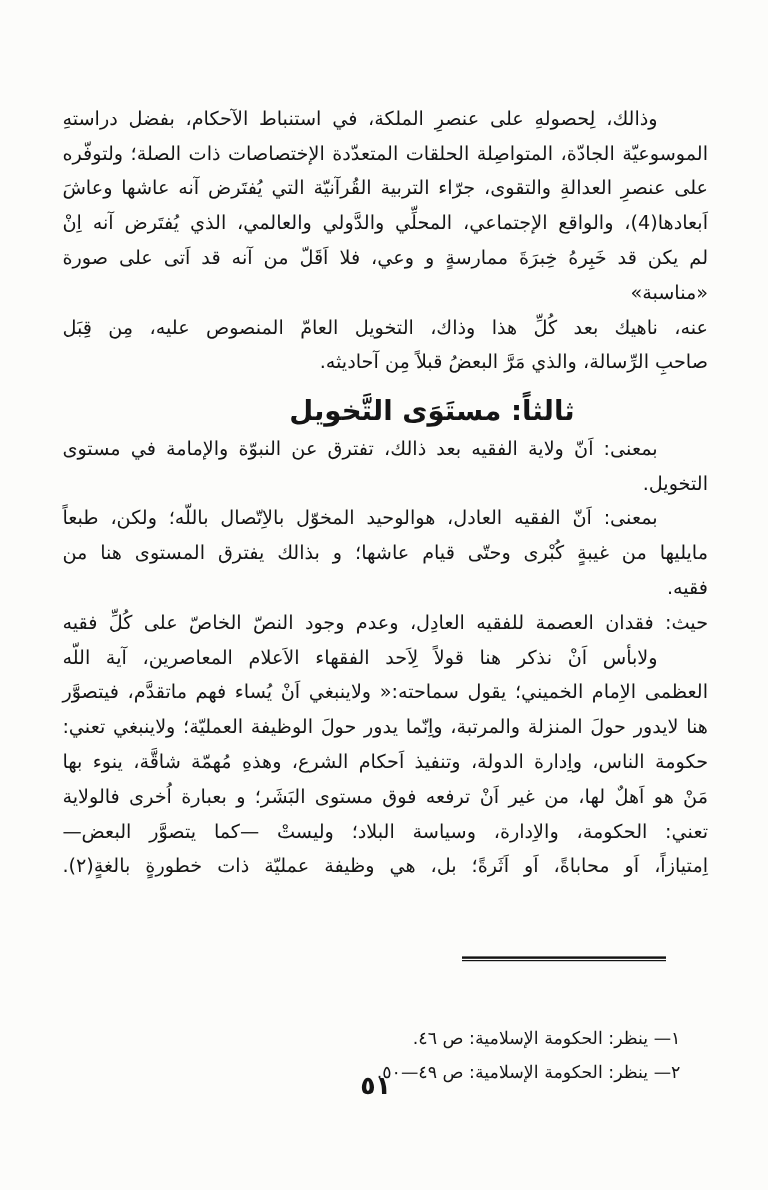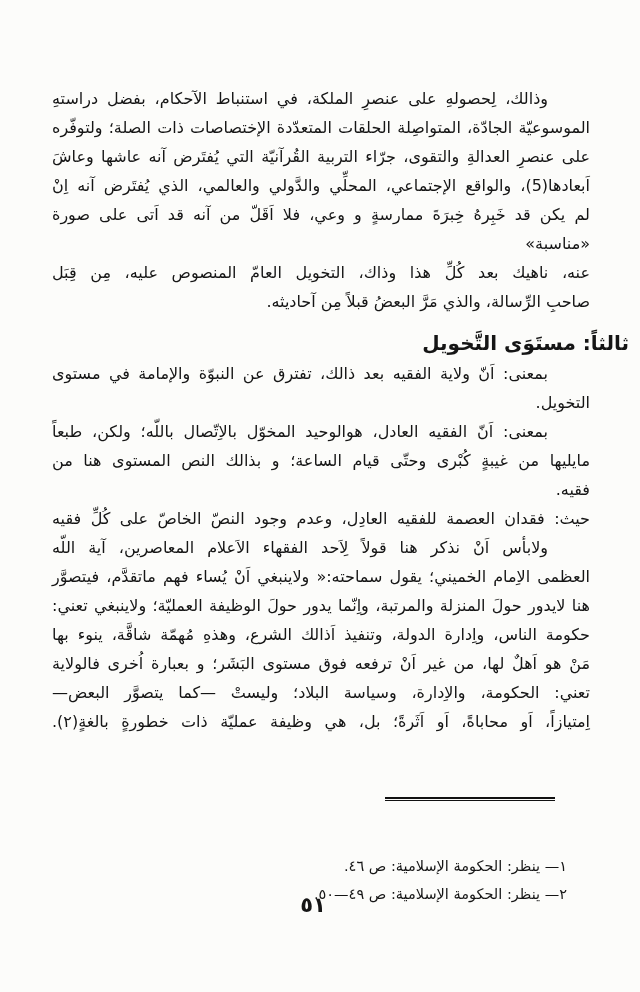--- a/index.html
+++ b/index.html
@@ -39,24 +39,25 @@
     min-height: 29px;
   }
   .line.end {
     text-align-last: right;
   }
   .line.indent {
     padding-right: 42px;
   }
   .heading {
     font-weight: bold;
-    font-size: 20px;
+    font-size: 23px;
     line-height: 28px;
     margin-top: 13px;
     margin-bottom: 2px;
+    text-align: center;
     transform: translateX(39px);
   }
   .footnote-rule {
     position: absolute;
     top: 797px;
     right: 85px;
     width: 170px;
     height: 0;
     border-top: 2px solid #111;
     border-bottom: 1px solid #111;
@@ -88,45 +89,45 @@
 <body>
 
 <div class="scan-page">
 
   <div class="body-text">
 
     <div>
       <div class="line indent">وذالك، لِحصولهِ على عنصرِ الملكة، في استنباط الآحكام، بفضل دراستهِ</div>
       <div class="line">الموسوعيّة الجادّة، المتواصِلة الحلقات المتعدّدة الإختصاصات ذات الصلة؛ ولتوفّره</div>
       <div class="line">على عنصرِ العدالةِ والتقوى، جرّاء التربية القُرآنيّة التي يُفتَرض آنه عاشها وعاشَ</div>
-      <div class="line">اَبعادها(5)، والواقع الإجتماعي، المحلِّي والدَّولي والعالمي، الذي يُفتَرض آنه اِنْ</div>
+      <div class="line">اَبعادها(4)، والواقع الإجتماعي، المحلِّي والدَّولي والعالمي، الذي يُفتَرض آنه اِنْ</div>
       <div class="line">لم يكن قد خَبِرهُ خِبرَةَ ممارسةٍ و وعي، فلا اَقَلّ من آنه قد اَتى على صورة «مناسبة»</div>
       <div class="line">عنه، ناهيك بعد كُلِّ هذا وذاك، التخويل العامّ المنصوص عليه، مِن قِبَل</div>
       <div class="line end">صاحبِ الرِّسالة، والذي مَرَّ البعضُ قبلاً مِن آحاديثه.</div>
     </div>
 
     <div class="heading">ثالثاً: مستَوَى التَّخويل</div>
 
     <div>
       <div class="line indent">بمعنى: اَنّ ولاية الفقيه بعد ذالك، تفترق عن النبوّة والإمامة في مستوى</div>
       <div class="line end">التخويل.</div>
     </div>
 
     <div>
       <div class="line indent">بمعنى: اَنّ الفقيه العادل، هوالوحيد المخوّل بالاِتّصال باللّه؛ ولكن، طبعاً</div>
-      <div class="line">مايليها من غيبةٍ كُبْرى وحتّى قيام الساعة؛ و بذالك النص المستوى هنا من</div>
+      <div class="line">مايليها من غيبةٍ كُبْرى وحتّى قيام عاشها؛ و بذالك يفترق المستوى هنا من</div>
       <div class="line end">فقيه.</div>
       <div class="line">حيث: فقدان العصمة للفقيه العادِل، وعدم وجود النصّ الخاصّ على كُلِّ فقيه</div>
     </div>
 
     <div>
       <div class="line indent">ولابأس اَنْ نذكر هنا قولاً لِاَحد الفقهاء الاَعلام المعاصرين، آية اللّه</div>
       <div class="line">العظمى الاِمام الخميني؛ يقول سماحته:« ولاينبغي اَنْ يُساء فهم ماتقدَّم، فيتصوَّر</div>
       <div class="line">هنا لايدور حولَ المنزلة والمرتبة، واِنّما يدور حولَ الوظيفة العمليّة؛ ولاينبغي تعني:</div>
-      <div class="line">حكومة الناس، واِدارة الدولة، وتنفيذ اَذالك الشرع، وهذهِ مُهمّة شاقَّة، ينوء بها</div>
+      <div class="line">حكومة الناس، واِدارة الدولة، وتنفيذ اَحكام الشرع، وهذهِ مُهمّة شاقَّة، ينوء بها</div>
       <div class="line">مَنْ هو اَهلٌ لها، من غير اَنْ ترفعه فوق مستوى البَشَر؛ و بعبارة اُخرى فالولاية</div>
       <div class="line">تعني: الحكومة، والاِدارة، وسياسة البلاد؛ وليستْ —كما يتصوَّر البعض—</div>
       <div class="line">اِمتيازاً، اَو محاباةً، اَو اَثَرةً؛ بل، هي وظيفة عمليّة ذات خطورةٍ بالغةٍ(٢).</div>
     </div>
 
   </div>
 
   <div class="footnote-rule"></div>
 
   <div class="footnotes">

